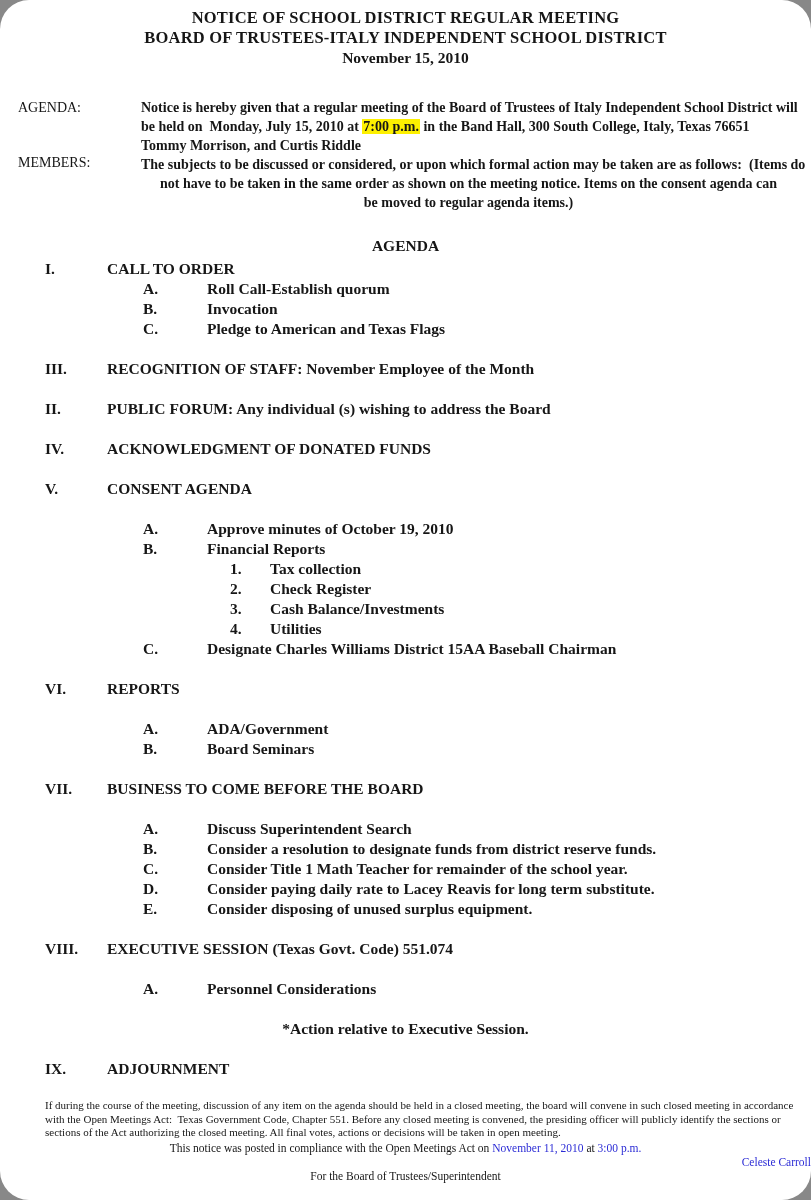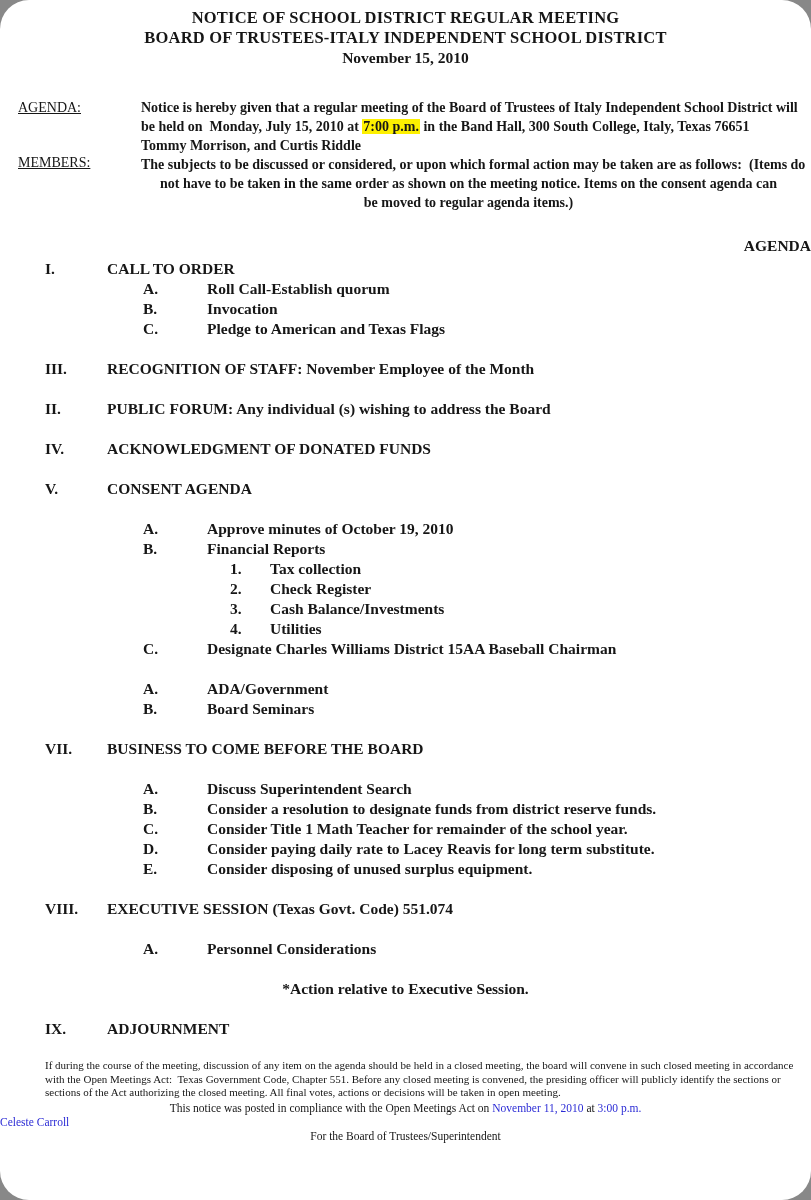--- a/index.html
+++ b/index.html
@@ -14,48 +14,48 @@
     overflow: hidden;
     box-sizing: border-box;
     border-radius: 29px;
   }
   
   .doc-header { text-align: center; padding-top: 8px; font-weight: bold; }
   .h-main { font-size: 16.5px; line-height: 20px; letter-spacing: 0.2px; }
   .h-date { font-size: 15.5px; line-height: 20px; }
   
   .notice { position: relative; margin-top: 30px; }
-  .notice-label { position: absolute; left: 18px; font-size: 14px; line-height: 19px; white-space: pre; text-decoration: underline; }
+  .notice-label { position: absolute; left: 18px; font-size: 14px; line-height: 19px; white-space: pre; }
   .lbl-agenda { top: 0; }
   .lbl-members { top: 55px; text-align: center; }
   .notice-text { margin-left: 141px; width: 655px; font-size: 14px; line-height: 19px; }
   .nline { white-space: pre; font-weight: bold; }
   .nline.centered { text-align: center; white-space: pre; }
   .hl { background: var(--hl, #fdf000); padding: 0 1px; }
   
-  .agenda-title { text-align: right; font-weight: bold; font-size: 15.5px; line-height: 20px; margin-top: 24px; }
+  .agenda-title { text-align: center; font-weight: bold; font-size: 15.5px; line-height: 20px; margin-top: 24px; }
   .section { margin-top: 20px; font-weight: bold; }
   .section.first { margin-top: 3px; }
   .sec-row { display: flex; padding-left: 45px; font-size: 15.5px; line-height: 20px; }
   .numeral { width: 62px; flex-shrink: 0; }
   .sec-title { white-space: pre; }
   .items.pre-gap { margin-top: 20px; }
   .item-row { display: flex; padding-left: 143px; font-size: 15.5px; line-height: 20px; }
   .item-label { width: 64px; flex-shrink: 0; }
   .item-text { white-space: pre; }
   .sub-row { display: flex; padding-left: 230px; font-size: 15.5px; line-height: 20px; }
   .sub-label { width: 40px; flex-shrink: 0; }
   .section-note { text-align: center; font-size: 15.5px; line-height: 20px; margin-top: 20px; }
   
   .legal { margin: 20px 0 0 45px; width: 750px; font-size: 11px; line-height: 13.5px; }
   .legal-line { white-space: pre; }
   .posted { text-align: center; font-size: 11.5px; line-height: 14.5px; margin-top: 1px; }
   .posted span { white-space: pre; }
   .blue { color: var(--blue, #2b2bd5); }
-  .signer { text-align: left; font-size: 11.5px; line-height: 14px; }
+  .signer { text-align: right; font-size: 11.5px; line-height: 14px; }
   .signer-role { text-align: center; font-size: 11.5px; line-height: 14px; }
 </style>
 </head>
 <body>
 
 <div class="page" id="page" style="--hl: #fdf000; --blue: #2b2bd5; color: rgb(22, 22, 22); background: rgb(255, 255, 255);">
 
   <div class="doc-header">
     <div class="h-main">NOTICE OF SCHOOL DISTRICT REGULAR MEETING</div>
     <div class="h-main">BOARD OF TRUSTEES-ITALY INDEPENDENT SCHOOL DISTRICT</div>
@@ -154,20 +154,24 @@
             <span class="item-text">Utilities</span>
           </div>
           <div class="item-row">
             <span class="item-label">C.</span>
             <span class="item-text">Designate Charles Williams District 15AA Baseball Chairman</span>
           </div>
         </div>
   </div>
 
   <div class="section">
+    <div class="sec-row">
+      <span class="numeral">VI.</span>
+          <span class="sec-title">REPORTS</span>
+    </div>
     <div class="items pre-gap">
           <div class="item-row">
             <span class="item-label">A.</span>
             <span class="item-text">ADA/Government</span>
           </div>
           <div class="item-row">
             <span class="item-label">B.</span>
             <span class="item-text">Board Seminars</span>
           </div>
         </div>

